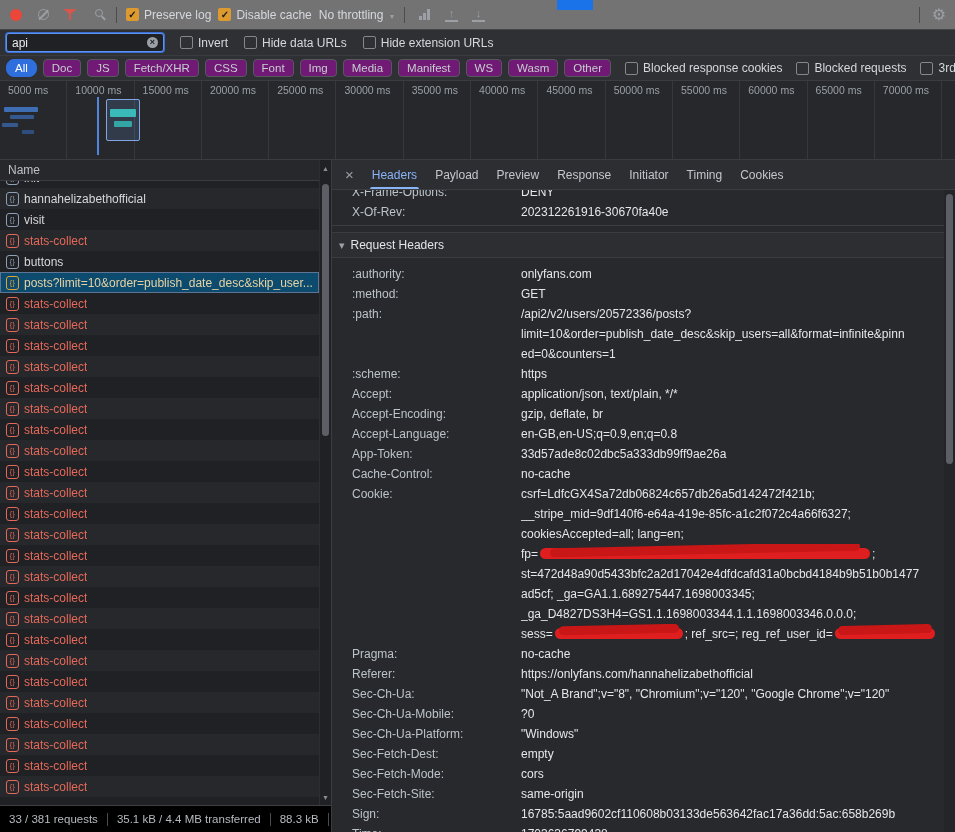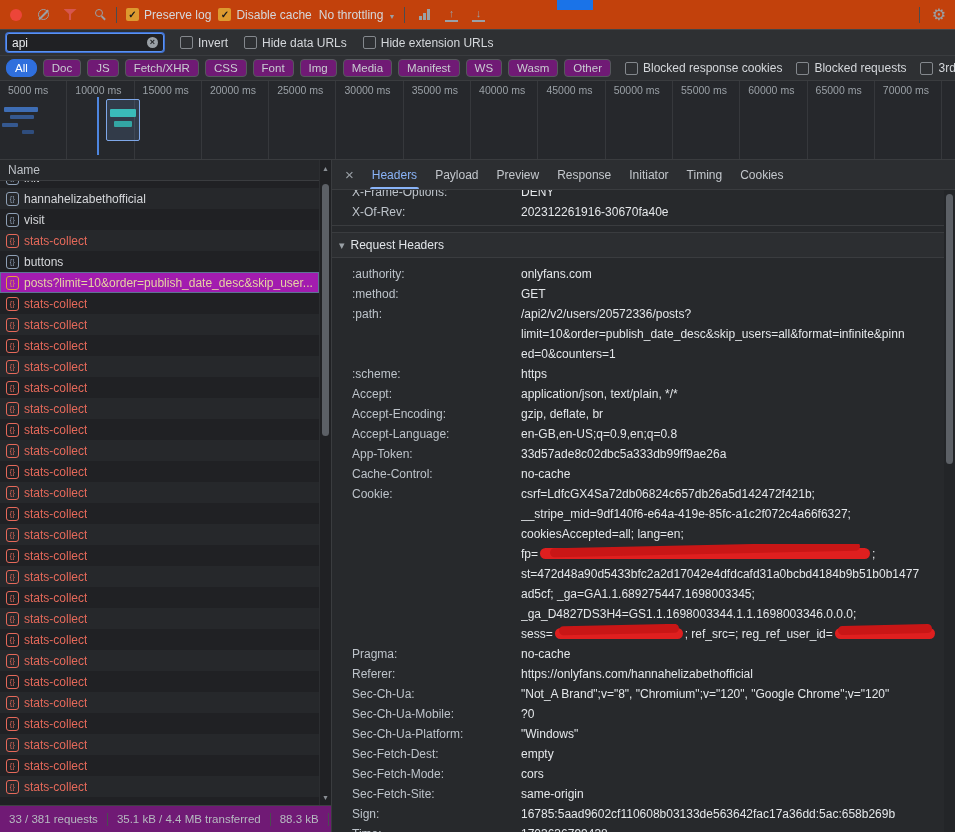--- a/index.html
+++ b/index.html
@@ -2,21 +2,21 @@
 <html><head>
 <meta charset="utf-8">
 <style>
   *{box-sizing:border-box;margin:0;padding:0;}
   html,body{width:955px;height:832px;overflow:hidden;background:#202124;}
   body{font-family:"Liberation Sans",sans-serif;font-size:12px;color:#d5d8dc;}
   #app{position:relative;width:955px;height:832px;background:#202124;overflow:hidden;}
 
   
   .tb{position:absolute;left:0;right:0;display:flex;align-items:center;}
-  .tb-top{top:0;height:30px;background:#c2410c;border-bottom:1px solid #434548;padding:0 6px;gap:7px;}
+  .tb-top{top:0;height:30px;background:#737373;border-bottom:1px solid #434548;padding:0 6px;gap:7px;}
   .tb-filter{top:30px;height:26px;background:#2e3033;border-bottom:1px solid #3a3c3f;padding:0 6px;gap:16px;}
   .tb-types{top:56px;height:25px;background:#2e3033;border-bottom:1px solid #3a3c3f;padding:0 6px;gap:14px;}
   .icon-btn{width:20px;height:20px;display:flex;align-items:center;justify-content:center;flex:none;cursor:pointer;}
   .divider{width:1px;height:16px;background:#4a4c50;flex:none;margin:0 2px;}
   .spacer{flex:1;}
   .cb-group{display:flex;align-items:center;gap:5px;color:#d5d8dc;flex:none;cursor:pointer;}
   .cb{width:13px;height:13px;border-radius:2px;flex:none;display:flex;align-items:center;justify-content:center;}
   .cb.checked{background:#dd9a2f;}
   .cb.checked::before{content:"✓";color:#17181a;font-size:10px;font-weight:bold;}
   .cb.un{border:1.5px solid #84888d;}
@@ -58,36 +58,36 @@
   .ov-selection{position:absolute;background:rgba(130,175,255,0.14);border:1px solid #7fa7e8;border-radius:2px;}
 
   
   .left-panel{position:absolute;left:0;top:160px;width:331px;height:645px;background:#202124;}
   .name-header{height:21px;background:#26282b;border-bottom:1px solid #3a3c3f;color:#bdc1c6;display:flex;align-items:center;padding-left:8px;}
   .req-list-clip{position:absolute;top:21px;left:0;right:12px;bottom:0;overflow:hidden;}
   .req-list{margin-top:-14px;}
   .req-row{height:21px;display:flex;align-items:center;gap:5px;padding:0 4px 0 6px;font-size:12px;color:#d5d7da;white-space:nowrap;overflow:hidden;cursor:pointer;}
   .req-row.alt{background:#26282b;}
   .req-row.error{color:#e5695a;}
-  .req-row.selected{background:#a21caf;color:#e6d3a3;box-shadow:inset 0 0 0 1px #5d7494;}
+  .req-row.selected{background:#0c4a6e;color:#e6d3a3;box-shadow:inset 0 0 0 1px #5d7494;}
   .req-icon{width:13px;height:14px;border:1px solid currentColor;border-radius:3px;flex:none;display:flex;align-items:center;justify-content:center;}
   .req-icon::before{content:"{}";font-size:7px;letter-spacing:0.5px;}
   .req-row.script .req-icon{color:#8fa0b5;}
   .req-row.selected .req-icon{color:#e2a43b;}
   .req-label{overflow:hidden;}
 
   .vscroll{position:absolute;width:12px;background:#202124;}
   .left-scroll{right:0;top:0;bottom:0;border-left:1px solid #2c2e31;}
   .varrow{position:absolute;left:0;right:0;height:12px;color:#8a8f95;font-size:7px;display:flex;align-items:center;justify-content:center;cursor:pointer;}
   .varrow.up{top:2px;}.varrow.up::before{content:"▲";}
   .varrow.down{bottom:2px;}.varrow.down::before{content:"▼";}
   .vthumb{position:absolute;left:2px;right:2px;border-radius:4px;background:#5c6066;cursor:pointer;}
   .left-scroll .vthumb{top:24px;height:252px;}
 
-  .status{position:absolute;left:0;bottom:0;width:331px;height:27px;background:#701a75;border-top:1px solid #3e4043;display:flex;align-items:center;color:#b6bac0;font-size:11.5px;white-space:nowrap;overflow:hidden;}
+  .status{position:absolute;left:0;bottom:0;width:331px;height:27px;background:#000000;border-top:1px solid #3e4043;display:flex;align-items:center;color:#b6bac0;font-size:11.5px;white-space:nowrap;overflow:hidden;}
   .status .seg{padding:0 9px;border-right:1px solid #4a4c50;height:13px;line-height:13px;flex:none;}
 
   
   .right-panel{position:absolute;left:331px;top:160px;right:0;bottom:0;background:#27292c;border-left:1px solid #3a3c3f;overflow:hidden;}
   .tabs{height:30px;display:flex;align-items:stretch;background:#2c2e31;border-bottom:1px solid #3a3c3f;padding-left:4px;}
   .tab-close{display:flex;align-items:center;padding:0 9px;color:#9aa0a6;font-size:15px;cursor:pointer;}
   .tab{display:flex;align-items:center;padding:0 9px;color:#c3c7cc;position:relative;font-size:12px;cursor:pointer;white-space:nowrap;}
   .tab.active{color:#8ab4f8;}
   .tab.active::after{content:"";position:absolute;left:7px;right:7px;bottom:0;height:2.5px;background:#8ab4f8;border-radius:2px 2px 0 0;}
 

